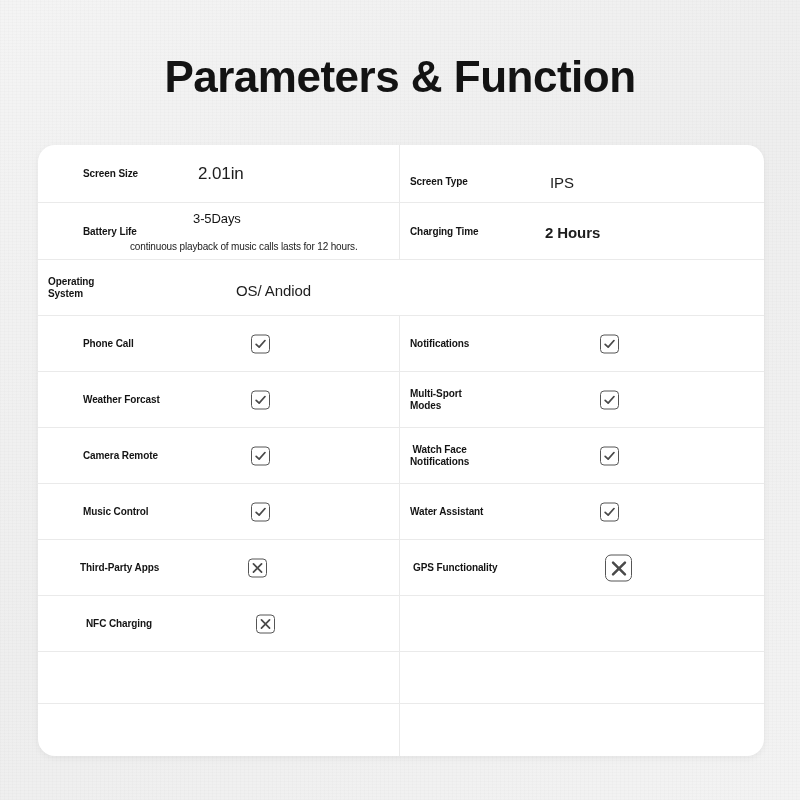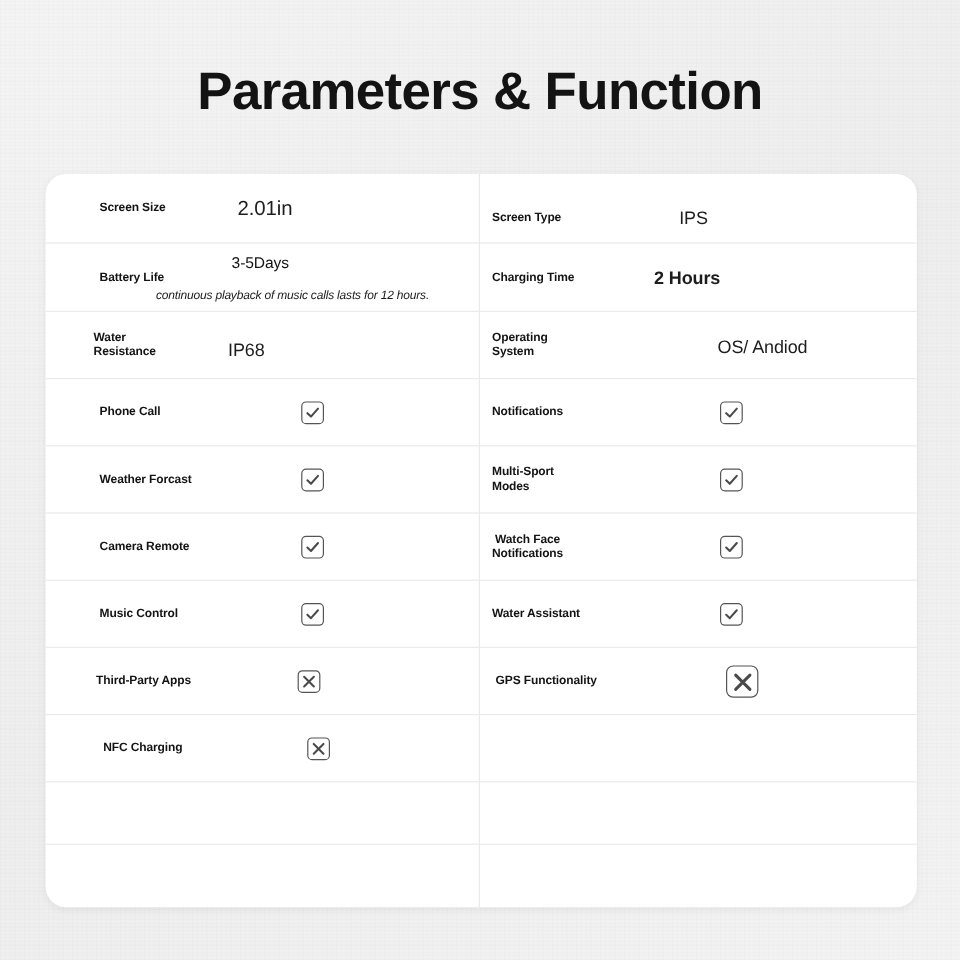--- a/index.html
+++ b/index.html
@@ -125,40 +125,35 @@
 <div class="page-title">Parameters &amp; Function</div>
 
 <div class="spec-card" id="spec-card">
     <div class="spec-row" style="height: 58px;">
       <div class="cell left" style="height: 58px;">
         <div class="lbl pos" style="left: 45px; top: 50%; transform: translateY(-50%);">Screen Size</div>
         <div class="val pos small" style="left: 160px; top: 50%; transform: translateY(calc(-50% + 0px));">2.01in</div>
       </div>
       <div class="cell right" style="height: 74px; text-align: right;">
         <div class="lbl pos" style="left: 10px; top: 50%; transform: translateY(-50%);">Screen Type</div>
-        <div class="val pos" style="left: 166px; top: 50%; transform: translateY(calc(-50% + 0px));">IPS</div>
+        <div class="val pos" style="left: 150px; top: 50%; transform: translateY(calc(-50% + 0px));">IPS</div>
       </div>
     </div>
     <div class="spec-row" style="height: 57px;">
       <div class="cell left" style="height: 57px; padding-left: 32px;">
         <div class="lbl pos" style="left: 45px; top: 50%; transform: translateY(-50%);">Battery Life</div>
         <div class="sub-days pos" style="left: 155px; top: 8px;">3-5Days</div>
-        <div class="sub-note pos" style="left: 92px; top: 38px; font-style: italic;">continuous playback of music calls lasts for 12 hours.</div>
+        <div class="sub-note pos" style="left: 92px; top: 38px;">continuous playback of music calls lasts for 12 hours.</div>
       </div>
       <div class="cell right" style="height: 57px;">
         <div class="lbl pos" style="left: 10px; top: 50%; transform: translateY(-50%);">Charging Time</div>
         <div class="val pos bold" style="left: 145px; top: 50%; transform: translateY(calc(-50% + 0px));">2 Hours</div>
       </div>
     </div>
     <div class="spec-row" style="height: 56px;">
-      <div class="cell left" style="height: 56px;">
-        <div class="lbl pos" style="left: 40px; top: 50%; transform: translateY(-50%);">Water
-Resistance</div>
-        <div class="val pos" style="left: 152px; top: 50%; transform: translateY(calc(-50% + 4px));">IP68</div>
-      </div>
       <div class="cell right" style="height: 56px;">
         <div class="lbl pos" style="left: 10px; top: 50%; transform: translateY(-50%);">Operating
 System</div>
         <div class="val pos" style="left: 198px; top: 50%; transform: translateY(calc(-50% + 2px));">OS/ Andiod</div>
       </div>
     </div>
     <div class="spec-row" style="height: 56px;">
       <div class="cell left" style="height: 56px;">
         <div class="lbl pos" style="left: 45px; top: 50%; transform: translateY(-50%);">Phone Call</div>
         <span class="mark pos" style="width: 19px; height: 19px; border-radius: 4px; display: flex; align-items: center; justify-content: center; left: 213px; top: 50%; transform: translateY(-50%);">

